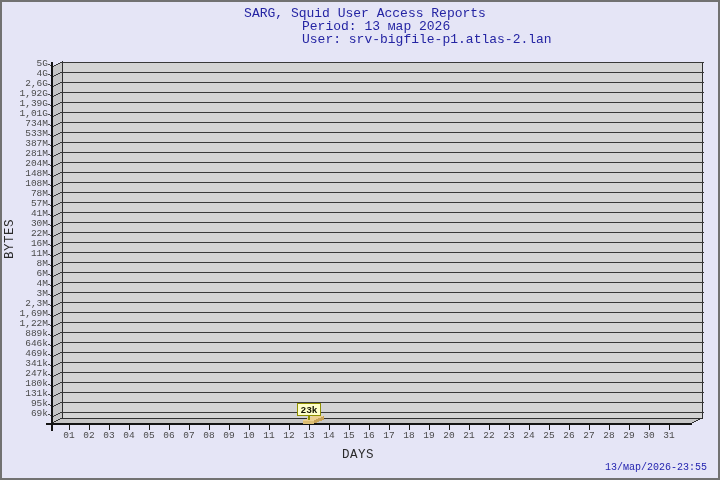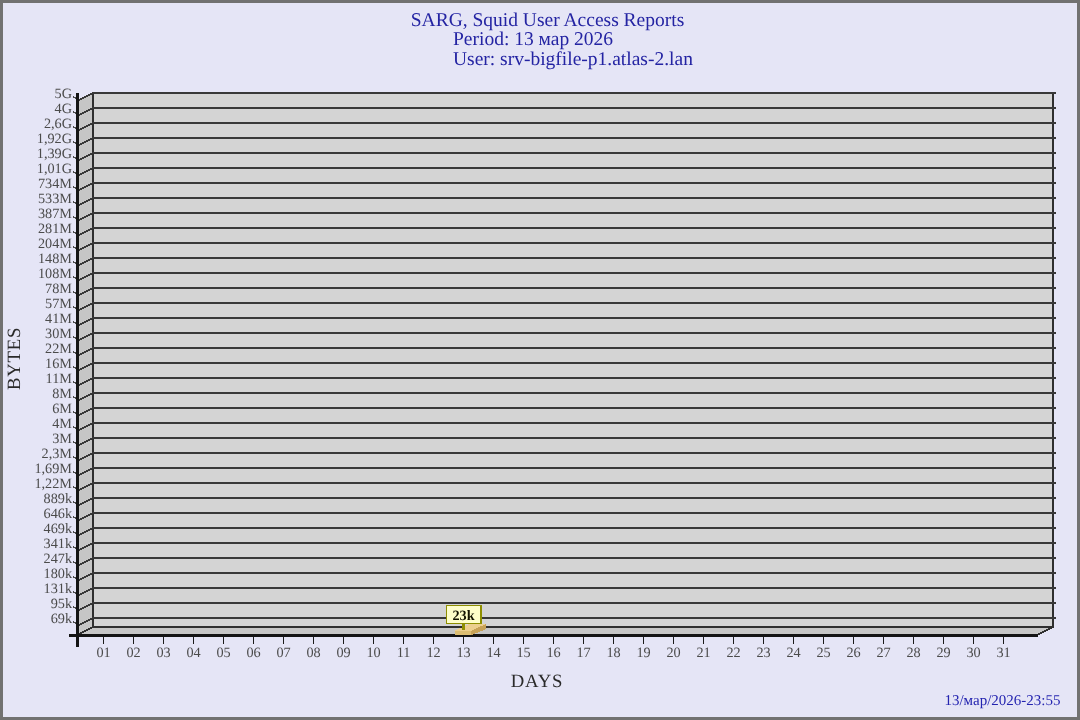--- a/index.html
+++ b/index.html
@@ -1,20 +1,20 @@
 <!DOCTYPE html>
 <html><head>
 <meta charset="utf-8">
 <style>
   html,body{margin:0;padding:0;background:#e5e5f6;}
   .page{
     position:relative;
     width:720px;height:480px;
     background:#e5e5f6;
-    font-family:Liberation Serif, serif;
+    font-family:Liberation Mono, monospace;
     overflow:hidden;
   }
   svg{display:block;position:absolute;top:0;left:0;}
   .plane{fill:#d4d4d4;stroke:#2f2f2f;stroke-width:1;}
   .wall{fill:#c6c6c6;stroke:#2f2f2f;stroke-width:1;}
   .axis{stroke:#141414;stroke-width:2;}
   .gridline{stroke:#383838;stroke-width:1;}
   .wallslant{stroke:#383838;stroke-width:1;}
   .tickdash{stroke:#4b4b4b;stroke-width:1;}
   .xtick{stroke:#1c1c1c;stroke-width:1;}

